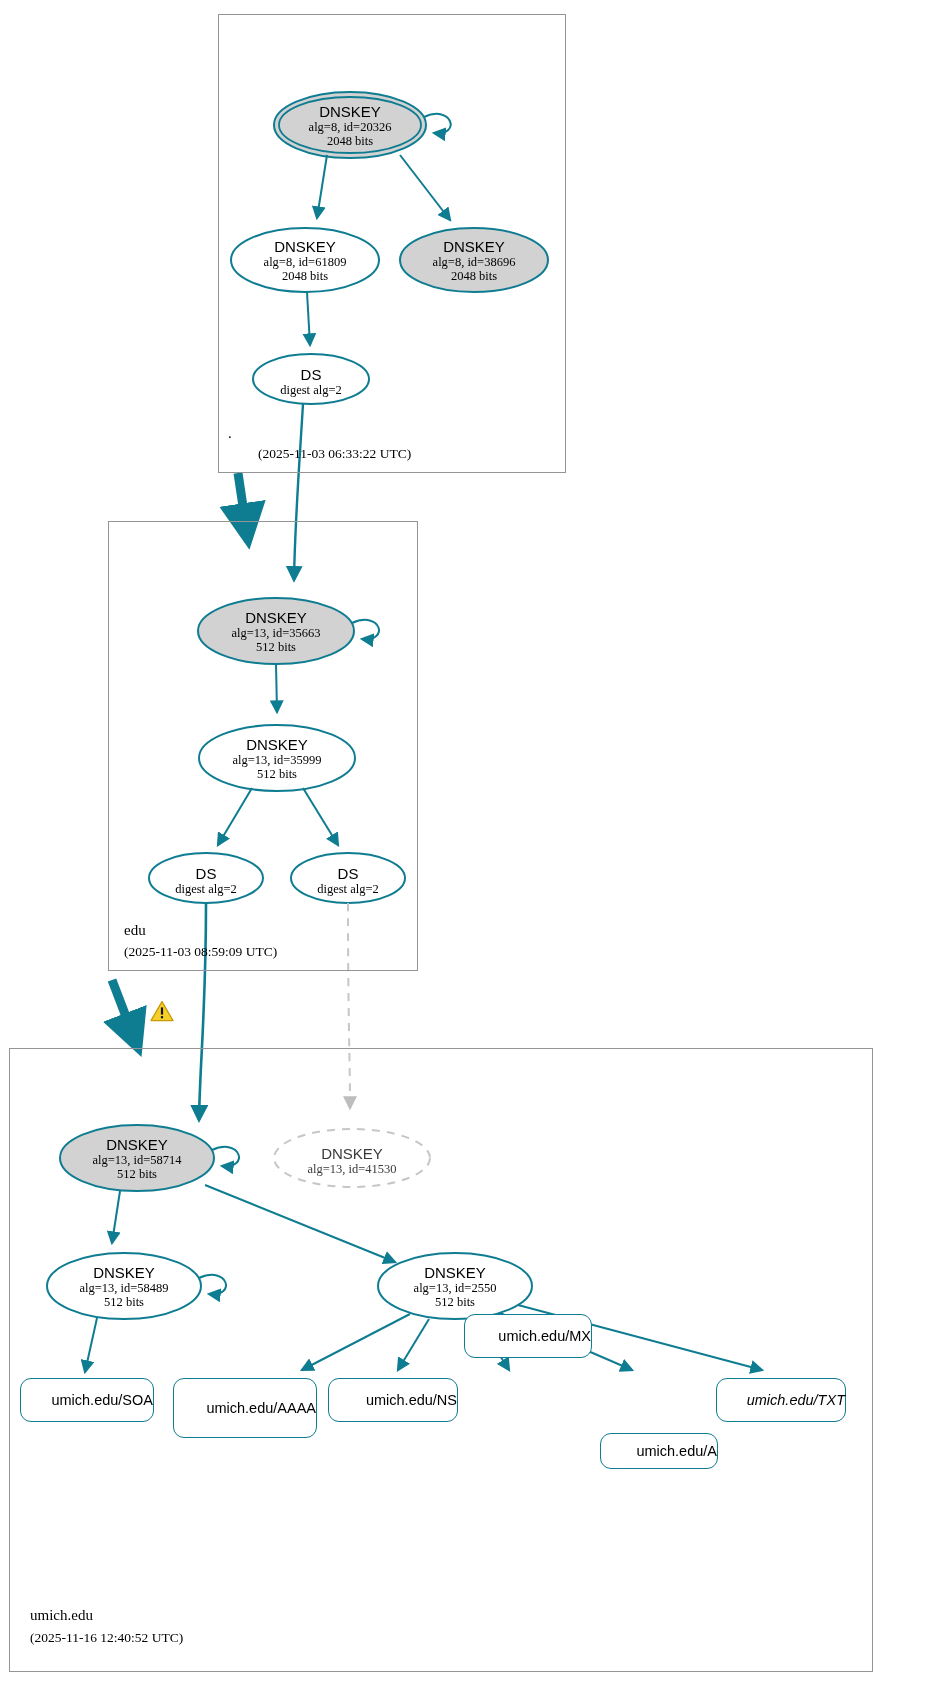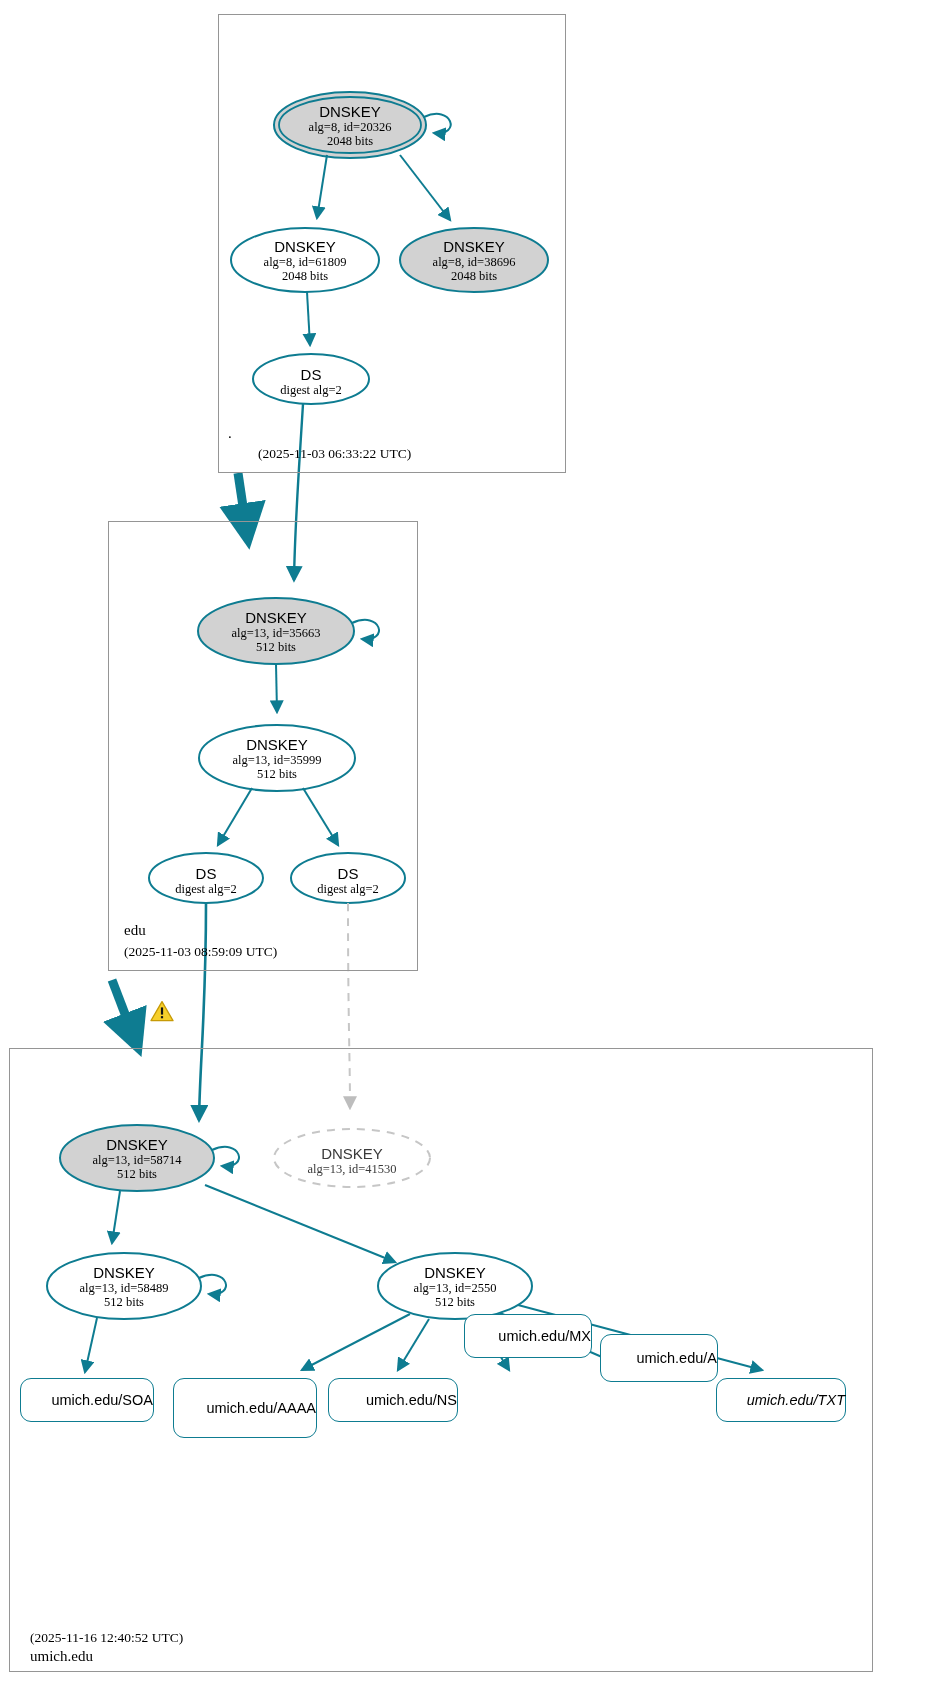--- a/index.html
+++ b/index.html
@@ -135,21 +135,21 @@
 
   <div class="zone-box" style="left:218px;top:14px;width:348px;height:459px;"></div>
   <div class="zone-label" style="left:228px;top:425px;">.</div>
   <div class="zone-time" style="left:214px;top:446px;margin-left:44px;">(2025-11-03 06:33:22 UTC)</div>
 
   <div class="zone-box" style="left:108px;top:521px;width:310px;height:450px;"></div>
   <div class="zone-label" style="left:124px;top:922px;">edu</div>
   <div class="zone-time" style="left:124px;top:944px;">(2025-11-03 08:59:09 UTC)</div>
 
   <div class="zone-box" style="left:9px;top:1048px;width:864px;height:624px;"></div>
-  <div class="zone-label" style="left:30px;top:1607px;margin-top:41px;">umich.edu</div>
+  <div class="zone-label" style="left:30px;top:1607px;">umich.edu</div>
   <div class="zone-time" style="left:30px;top:1630px;">(2025-11-16 12:40:52 UTC)</div>
 
   <div class="node-text" style="left:274px;top:103px;width:152px;">
     <div class="nt-title">DNSKEY</div>
     <div class="nt-sub">alg=8, id=20326</div>
     <div class="nt-sub">2048 bits</div>
   </div>
 
   <div class="node-text" style="left:229px;top:238px;width:152px;">
     <div class="nt-title">DNSKEY</div>
@@ -218,21 +218,21 @@
   </div>
   <div class="rr-box" style="left:173px;top:1378px;width:144px;height:60px;">
     <span class="rr-label">umich.edu/AAAA</span>
   </div>
   <div class="rr-box" style="left:328px;top:1378px;width:130px;height:44px;">
     <span class="rr-label">umich.edu/NS</span>
   </div>
   <div class="rr-box" style="left:464px;top:1314px;width:128px;height:44px;">
     <span class="rr-label">umich.edu/MX</span>
   </div>
-  <div class="rr-box" style="left:600px;top:1334px;width:118px;height:48px;">
+  <div class="rr-box" style="left:600px;top:1433px;width:118px;height:36px;">
     <span class="rr-label">umich.edu/A</span>
   </div>
   <div class="rr-box" style="left:716px;top:1378px;width:130px;height:44px;font-style:italic;">
     <span class="rr-label">umich.edu/TXT</span>
   </div>
 
   <div class="warn" style="left:150px;top:1000px;">
     <svg viewBox="0 0 24 22" width="24" height="22">
       <path d="M12,1.6 L23,20.6 L1,20.6 Z" fill="#f6cf2b" stroke="#c79a06" stroke-width="1.3" stroke-linejoin="round"></path>
       <rect x="10.9" y="7.4" width="2.2" height="7.2" fill="#141414"></rect>

